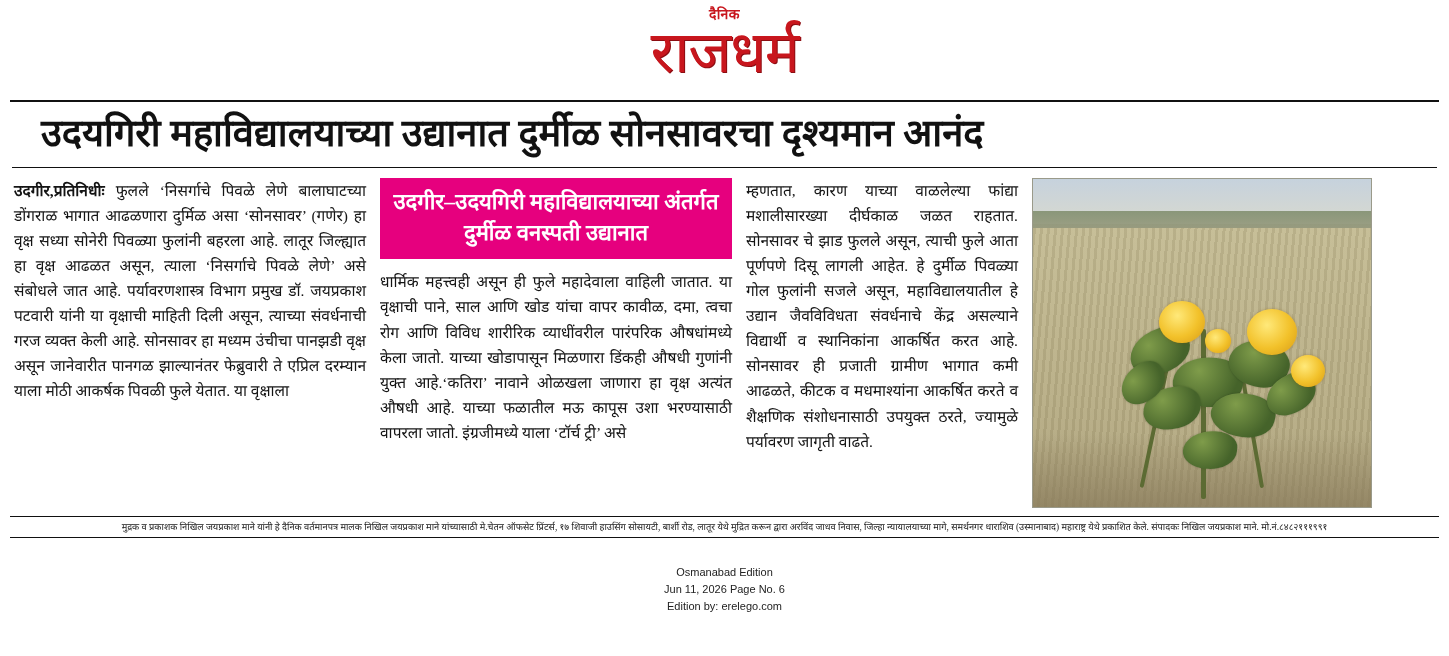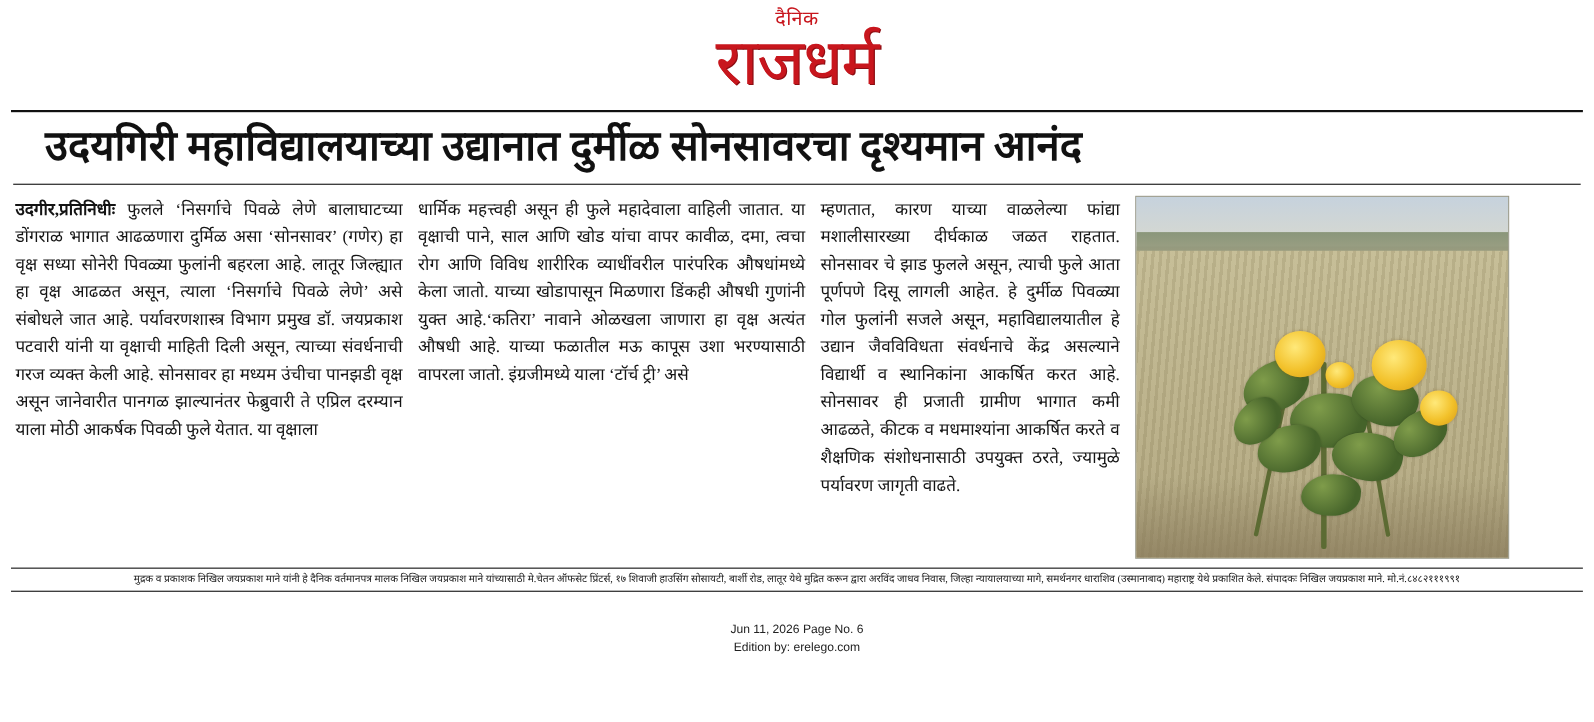--- a/index.html
+++ b/index.html
@@ -27,22 +27,22 @@
     text-align: center;
     height: 98px;
   }
   .masthead-inner {
     display: inline-block;
     text-align: center;
     line-height: 1;
   }
   .masthead-kicker {
     font-family: "Liberation Serif", serif;
-    font-size: 18px;
-    font-weight: normal;
+    font-size: 14px;
+    font-weight: bold;
     color: #c8161d;
     letter-spacing: 0.5px;
     margin-bottom: 1px;
   }
   .masthead-title {
     font-family: "Liberation Serif", serif;
     font-size: 58px;
     font-weight: normal;
     color: #c8161d;
     letter-spacing: -1px;
@@ -203,20 +203,21 @@
   </div>
   <div class="rule-under-headline"></div>
 
   <div class="content">
 
     <div class="col col-1">
       <span class="byline">उदगीर,प्रतिनिधीः</span><span> फुलले ‘निसर्गाचे पिवळे लेणे बालाघाटच्या डोंगराळ भागात आढळणारा दुर्मिळ असा ‘सोनसावर’ (गणेर) हा वृक्ष सध्या सोनेरी पिवळ्या फुलांनी बहरला आहे. लातूर जिल्ह्यात हा वृक्ष आढळत असून, त्याला ‘निसर्गाचे पिवळे लेणे’ असे संबोधले जात आहे. पर्यावरणशास्त्र विभाग प्रमुख डॉ. जयप्रकाश पटवारी यांनी या वृक्षाची माहिती दिली असून, त्याच्या संवर्धनाची गरज व्यक्त केली आहे. सोनसावर हा मध्यम उंचीचा पानझडी वृक्ष असून जानेवारीत पानगळ झाल्यानंतर फेब्रुवारी ते एप्रिल दरम्यान याला मोठी आकर्षक पिवळी फुले येतात. या वृक्षाला</span>
     </div>
 
     <div class="col col-2">
+      <div class="kicker-box">उदगीर–उदयगिरी महाविद्यालयाच्या अंतर्गत दुर्मीळ वनस्पती उद्यानात</div>
       <div>धार्मिक महत्त्वही असून ही फुले महादेवाला वाहिली जातात. या वृक्षाची पाने, साल आणि खोड यांचा वापर कावीळ, दमा, त्वचा रोग आणि विविध शारीरिक व्याधींवरील पारंपरिक औषधांमध्ये केला जातो. याच्या खोडापासून मिळणारा डिंकही औषधी गुणांनी युक्त आहे.‘कतिरा’ नावाने ओळखला जाणारा हा वृक्ष अत्यंत औषधी आहे. याच्या फळातील मऊ कापूस उशा भरण्यासाठी वापरला जातो. इंग्रजीमध्ये याला ‘टॉर्च ट्री’ असे</div>
     </div>
 
     <div class="col col-3">
       <div>म्हणतात, कारण याच्या वाळलेल्या फांद्या मशालीसारख्या दीर्घकाळ जळत राहतात. सोनसावर चे झाड फुलले असून, त्याची फुले आता पूर्णपणे दिसू लागली आहेत. हे दुर्मीळ पिवळ्या गोल फुलांनी सजले असून, महाविद्यालयातील हे उद्यान जैवविविधता संवर्धनाचे केंद्र असल्याने विद्यार्थी व स्थानिकांना आकर्षित करत आहे. सोनसावर ही प्रजाती ग्रामीण भागात कमी आढळते, कीटक व मधमाश्यांना आकर्षित करते व शैक्षणिक संशोधनासाठी उपयुक्त ठरते, ज्यामुळे पर्यावरण जागृती वाढते.</div>
     </div>
 
     <div class="photo">
       <div class="sky"></div>
       <div class="treeline"></div>
@@ -242,17 +243,18 @@
       <div class="flower" style="left:172px; top:150px; width:26px; height:24px;"></div>
     </div>
 
   </div>
 
   <div class="footer-rule-top"></div>
   <div class="imprint">मुद्रक व प्रकाशक निखिल जयप्रकाश माने यांनी हे दैनिक वर्तमानपत्र मालक निखिल जयप्रकाश माने यांच्यासाठी मे.चेतन ऑफसेट प्रिंटर्स, १७ शिवाजी हाउसिंग सोसायटी, बार्शी रोड, लातूर येथे मुद्रित करून द्वारा अरविंद जाधव निवास, जिल्हा न्यायालयाच्या मागे, समर्थनगर धाराशिव (उस्मानाबाद) महाराष्ट्र येथे प्रकाशित केले. संपादकः निखिल जयप्रकाश माने. मो.नं.८४८२१११९९१</div>
   <div class="footer-rule-bottom"></div>
 
   <div class="edition">
+    <div>Osmanabad Edition</div>
     <div>Jun 11, 2026 Page No. 6</div>
     <div>Edition by: erelego.com</div>
   </div>
 
 </div>
 
 </body></html>

